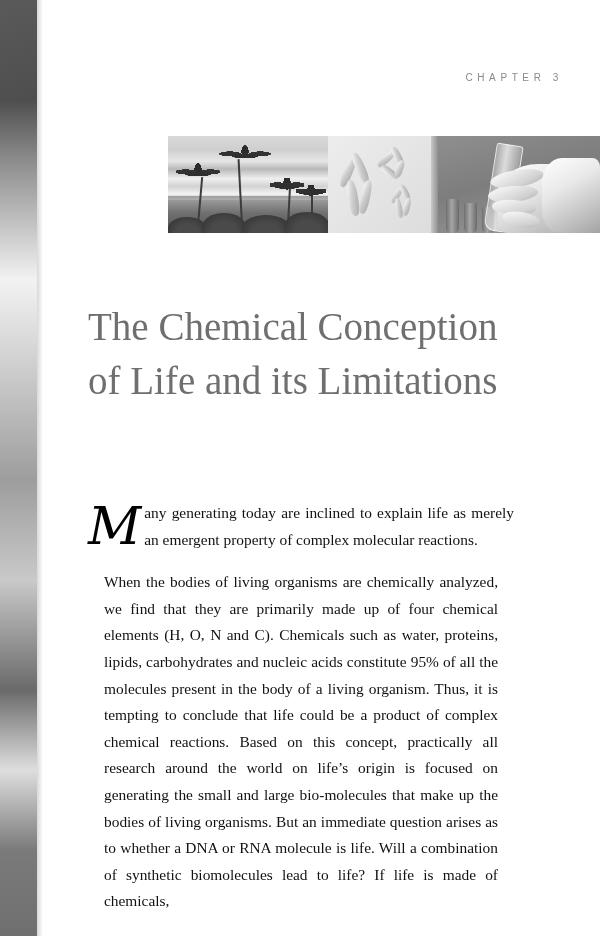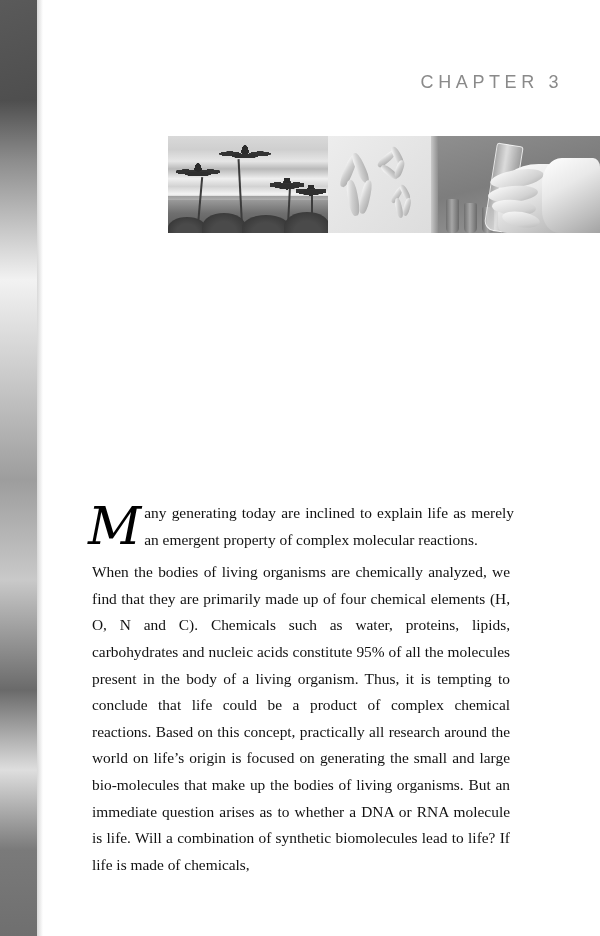--- a/index.html
+++ b/index.html
@@ -38,21 +38,21 @@
     height: 936px;
     background: linear-gradient(to right, #d8d8d8, #ffffff);
   }
 
   
   .chapter-label {
     position: absolute;
     right: 37px;
     top: 72px;
     font-family: "Liberation Sans", sans-serif;
-    font-size: 18px;
+    font-size: 10px;
     letter-spacing: 4.6px;
     color: #8a8a8a;
     text-align: left;
     white-space: nowrap;
   }
 
   
   .image-band {
     position: absolute;
     left: 168px;
@@ -180,21 +180,21 @@
   .lead-para .dropcap {
     float: left;
     font-family: "DejaVu Serif", serif;
     font-style: italic;
     font-size: 52px;
     line-height: 40px;
     padding: 6px 2px 0 0;
     margin-right: 1px;
     color: #000000;
   }
-  .body-para { margin: 4px; text-indent: 0; }
+  .body-para { margin: 16px; text-indent: 0; }
 </style>
 </head>
 <body>
 
 <div class="page">
 
   <div class="bleed-strip">
     <div class="seg" style="top:0;height:100px;background:linear-gradient(160deg,#5a5a5a,#4e4e4e);"></div>
     <div class="seg" style="top:100px;height:60px;background:linear-gradient(to bottom,#4e4e4e,#8c8c8c);"></div>
     <div class="seg" style="top:160px;height:120px;background:linear-gradient(to bottom,#8c8c8c,#f2f2f2);"></div>
@@ -264,19 +264,20 @@
       <div class="big-tube" style="left:52px;top:8px;width:25px;height:86px;"></div>
       <div class="hand" style="left:60px;top:28px;width:92px;height:69px;border-radius:44% 20% 6% 10%;"></div>
       <div class="finger" style="left:52px;top:34px;width:54px;height:17px;transform:rotate(-9deg);"></div>
       <div class="finger" style="left:50px;top:50px;width:50px;height:16px;transform:rotate(-5deg);"></div>
       <div class="finger" style="left:54px;top:64px;width:44px;height:15px;transform:rotate(4deg);"></div>
       <div class="finger" style="left:64px;top:76px;width:38px;height:15px;transform:rotate(10deg);"></div>
       <div class="hand" style="left:104px;top:22px;width:58px;height:75px;border-radius:34% 12% 0 30%;"></div>
     </div>
   </div>
 
+  <h1 class="chapter-title">The Chemical Conception of Life and its Limitations</h1>
 
   <div class="body-copy">
     <p class="lead-para"><span class="dropcap">M</span><span>any generating today are inclined to explain life as merely an emergent property of complex molecular reactions.</span></p>
     <p class="body-para">When the bodies of living organisms are chemically analyzed, we find that they are primarily made up of four chemical elements (H, O, N and C). Chemicals such as water, proteins, lipids, carbohydrates and nucleic acids constitute 95% of all the molecules present in the body of a living organism. Thus, it is tempting to conclude that life could be a product of complex chemical reactions. Based on this concept, practically all research around the world on life’s origin is focused on generating the small and large bio-molecules that make up the bodies of living organisms. But an immediate question arises as to whether a DNA or RNA molecule is life. Will a combination of synthetic biomolecules lead to life? If life is made of chemicals,</p>
   </div>
 
 </div>
 
 </body></html>

